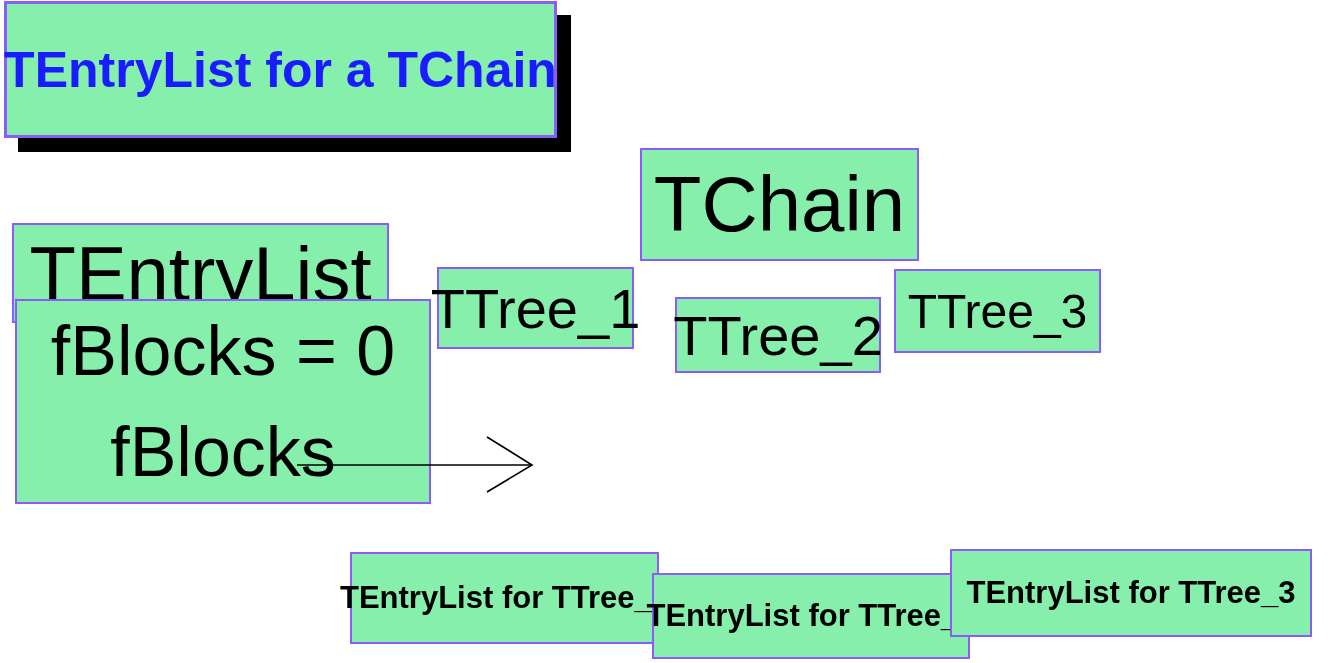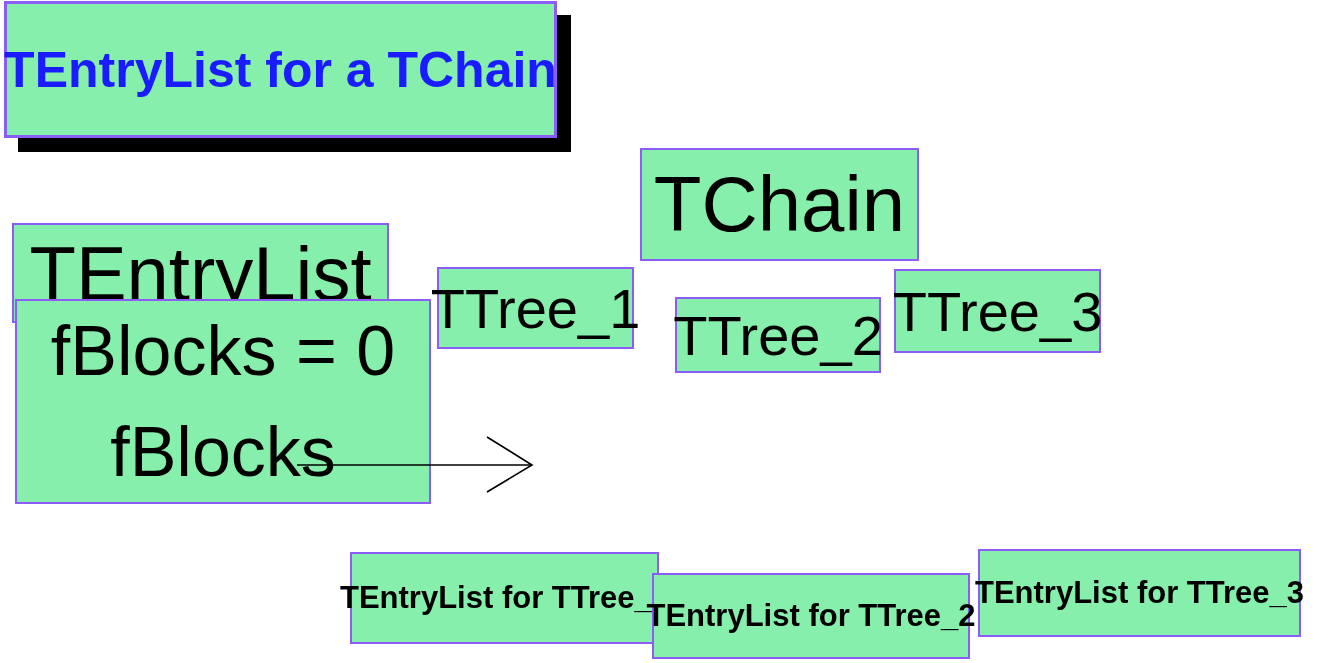--- a/index.html
+++ b/index.html
@@ -52,34 +52,34 @@
     justify-content:center;
   }
   
   #tchain-box{
     left:640px;top:148px;width:279px;height:113px;
     font-size:78px;
   }
   
   #ttree-1-box{left:437px;top:267px;width:197px;height:82px;font-size:56px;}
   #ttree-2-box{left:675px;top:270px;width:206px;height:76px;font-size:56px;margin-top:27px;}
-  #ttree-3-box{left:894px;top:269px;width:207px;height:84px;font-size:56px;}
+  #ttree-3-box{left:894px;top:269px;width:207px;height:84px;font-size:48px;}
   
   #tlist-box{
     left:545px;top:402px;width:539px;height:115px;
     border-width:3px;
     box-shadow:13px 11px 0 0 #000;
     font-weight:bold;
     font-size:40px;
   }
   
   .instance-box{font-weight:bold;font-size:31px;}
   #instance-1-box{left:350px;top:552px;width:309px;height:92px;}
   #instance-2-box{left:652px;top:573px;width:318px;height:86px;}
-  #instance-3-box{left:978px;top:549px;width:323px;height:88px;}
+  #instance-3-box{left:950px;top:549px;width:362px;height:88px;}
   
   #flists-arrow{
     position:absolute;
     left:290px;top:425px;width:250px;height:80px;
   }
 </style>
 </head>
 <body>
 
 <div id="canvas">

